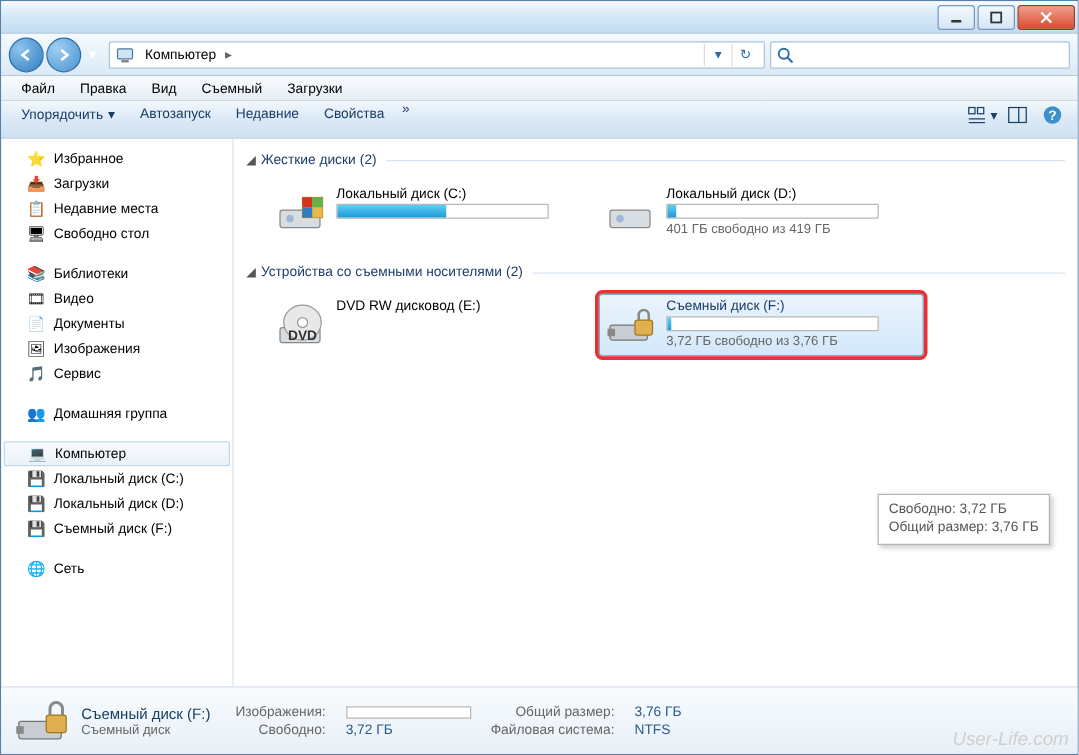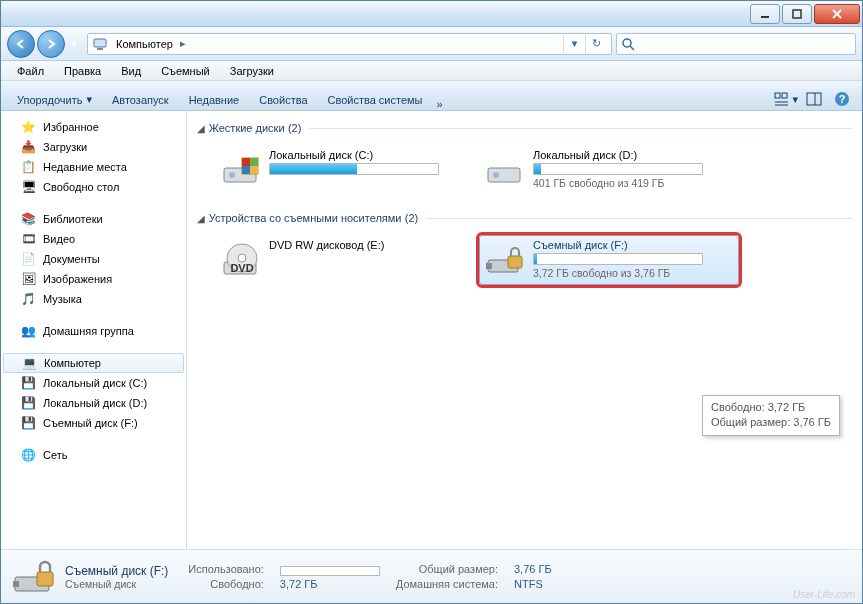--- a/index.html
+++ b/index.html
@@ -16,21 +16,21 @@
 .addr-icon{width:16px;height:16px;margin-right:4px;display:flex;align-items:center;justify-content:center}
 .addr-seg{padding:0 4px;cursor:pointer}
 .addr-arrow{color:#666;padding:0 3px}
 .addr-spacer{flex:1}
 .refresh-btn{width:22px;height:18px;border-left:1px solid #ddd;display:flex;align-items:center;justify-content:center;color:#2a6ca8;cursor:pointer}
 .search{width:240px;height:22px;margin-left:4px;border:1px solid #abc4db;border-radius:2px;background:#fff;display:flex;align-items:center;padding:0 4px}
 .search input{border:none;outline:none;flex:1;font-style:italic;color:#888;font-size:11px}
 .search-icon{color:#2a6ca8;cursor:pointer}
 .menubar{height:20px;background:linear-gradient(#f7fbfe,#e6eef5);border-bottom:1px solid #cddbe8;display:flex;align-items:center;padding:0 6px}
 .menubar span{padding:2px 10px;cursor:pointer}
-.toolbar{height:30px;background:linear-gradient(#f1f7fc,#dbe9f6 50%,#cfe1f1);border-bottom:1px solid #b5c9dc;display:flex;align-items:flex-end;padding:0 6px}
+.toolbar{height:30px;background:linear-gradient(#f1f7fc,#dbe9f6 50%,#cfe1f1);border-bottom:1px solid #b5c9dc;display:flex;align-items:flex-start;padding:0 6px}
 .tool-btn{padding:4px 10px;cursor:pointer;color:#1a3e66;display:flex;align-items:center}
 .tool-sep{color:#1a3e66;padding:0 4px}
 .tool-spacer{flex:1}
 .tool-icon{width:24px;height:22px;display:flex;align-items:center;justify-content:center;color:#1a3e66;cursor:pointer;margin:0 2px}
 .body{flex:1;display:flex;overflow:hidden}
 .sidebar{width:186px;background:#fff;border-right:1px solid #d6dfe8;overflow-y:auto;padding:6px 0}
 .sb-group{margin-bottom:12px}
 .sb-item{display:flex;align-items:center;padding:2px 8px 2px 20px;cursor:pointer;height:20px}
 .sb-item.header{padding-left:8px;font-size:11px}
 .sb-item.selected{background:linear-gradient(#f8fbfe,#eaf2fa);border:1px solid #c1d7ea;border-radius:2px;margin:0 2px;padding-left:6px}
@@ -53,21 +53,21 @@
 .drv-free{color:#666;font-size:10.5px}
 .tooltip{position:absolute;left:515px;top:284px;background:#fff;border:1px solid #b5b5b5;padding:4px 8px;box-shadow:2px 2px 4px rgba(0,0,0,.2);font-size:11px;line-height:1.4;color:#555}
 .details{height:54px;border-top:1px solid #d6dfe8;background:linear-gradient(#f7fbfe,#e8f0f7);display:flex;align-items:center;padding:4px 10px}
 .det-icon{width:44px;height:44px;margin-right:10px;display:flex;align-items:center;justify-content:center}
 .det-grid{display:grid;grid-template-columns:auto auto auto auto;gap:2px 16px;font-size:11px}
 .det-title{font-size:12px;color:#1a3e66}
 .det-sub{color:#666;font-size:10.5px}
 .det-lbl{color:#666;text-align:right}
 .det-val{color:#2a5a8a}
 .det-mini-bar{width:100px;height:10px;border:1px solid #b8b8b8;background:#fff;display:inline-block;vertical-align:middle}
-.watermark{position:absolute;right:8px;bottom:4px;color:#cfcfcf;font-size:10px;font-style:italic}
+.watermark{position:absolute;right:8px;bottom:4px;color:#cfcfcf;font-size:15px;font-style:italic}
 svg{display:block}
 </style>
 </head>
 <body>
 
 <div class="window">
 
   <div class="titlebar">
     <div class="win-btn">
         <svg width="10" height="10">
@@ -131,21 +131,20 @@
   </div>
 
   <div class="toolbar">
     <div class="tool-btn">
         <span>Упорядочить</span> 
         <span style="margin-left:4px">▾</span>
       </div>
     <div class="tool-btn">Автозапуск</div>
     <div class="tool-btn">Недавние</div>
     <div class="tool-btn">Свойства</div>
-    <div class="tool-btn">Свойства системы</div>
     <div class="tool-sep">»</div>
     <div class="tool-spacer"></div>
     <div class="tool-icon">
         <svg width="18" height="14">
           <rect x="1" y="1" width="5" height="5" fill="none" stroke="#1a3e66"></rect>
           <rect x="8" y="1" width="5" height="5" fill="none" stroke="#1a3e66"></rect>
           <line x1="1" y1="10" x2="14" y2="10" stroke="#1a3e66"></line>
           <line x1="1" y1="13" x2="14" y2="13" stroke="#1a3e66"></line>
         </svg>
         <span style="margin-left:2px">▾</span>
@@ -198,21 +197,21 @@
         <div class="sb-item">
             <span class="sb-icon">📄</span>
             <span>Документы</span>
           </div>
         <div class="sb-item">
             <span class="sb-icon">🖼</span>
             <span>Изображения</span>
           </div>
         <div class="sb-item">
             <span class="sb-icon">🎵</span>
-            <span>Музыка</span>
+            <span>Сервис</span>
           </div>
       </div>
       <div class="sb-group">
         <div class="sb-item header">
             <span class="sb-chev"></span>
             <span class="sb-icon">👥</span>
             <span>Домашняя группа</span>
           </div>
       </div>
       <div class="sb-group">
@@ -338,25 +337,25 @@
           <rect x="2" y="26" width="6" height="6" fill="#888"></rect>
           <rect x="26" y="17" width="16" height="14" rx="2" fill="#e0b050" stroke="#a07820"></rect>
           <path d="M29 17 v-5 a5 5 0 0 1 10 0 v5" fill="none" stroke="#888" stroke-width="2.4"></path>
         </svg>
       </div>
     <div style="margin-right:20px">
       <div class="det-title">Съемный диск (F:)</div>
       <div class="det-sub">Съемный диск</div>
     </div>
     <div class="det-grid">
-      <div class="det-lbl">Использовано:</div>
+      <div class="det-lbl">Изображения:</div>
       <div class="det-val"><span class="det-mini-bar"></span></div>
       <div class="det-lbl">Общий размер:</div>
       <div class="det-val">3,76 ГБ</div>
       <div class="det-lbl">Свободно:</div>
       <div class="det-val">3,72 ГБ</div>
-      <div class="det-lbl">Домашняя система:</div>
+      <div class="det-lbl">Файловая система:</div>
       <div class="det-val">NTFS</div>
     </div>
   </div>
 </div>
 
 <div class="watermark">User-Life.com</div>
 
 </body></html>

